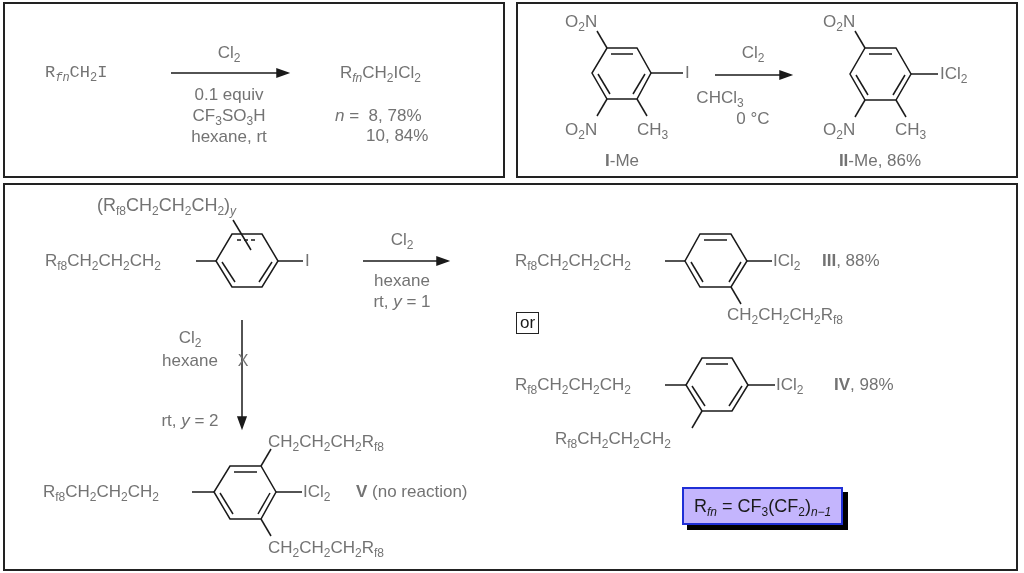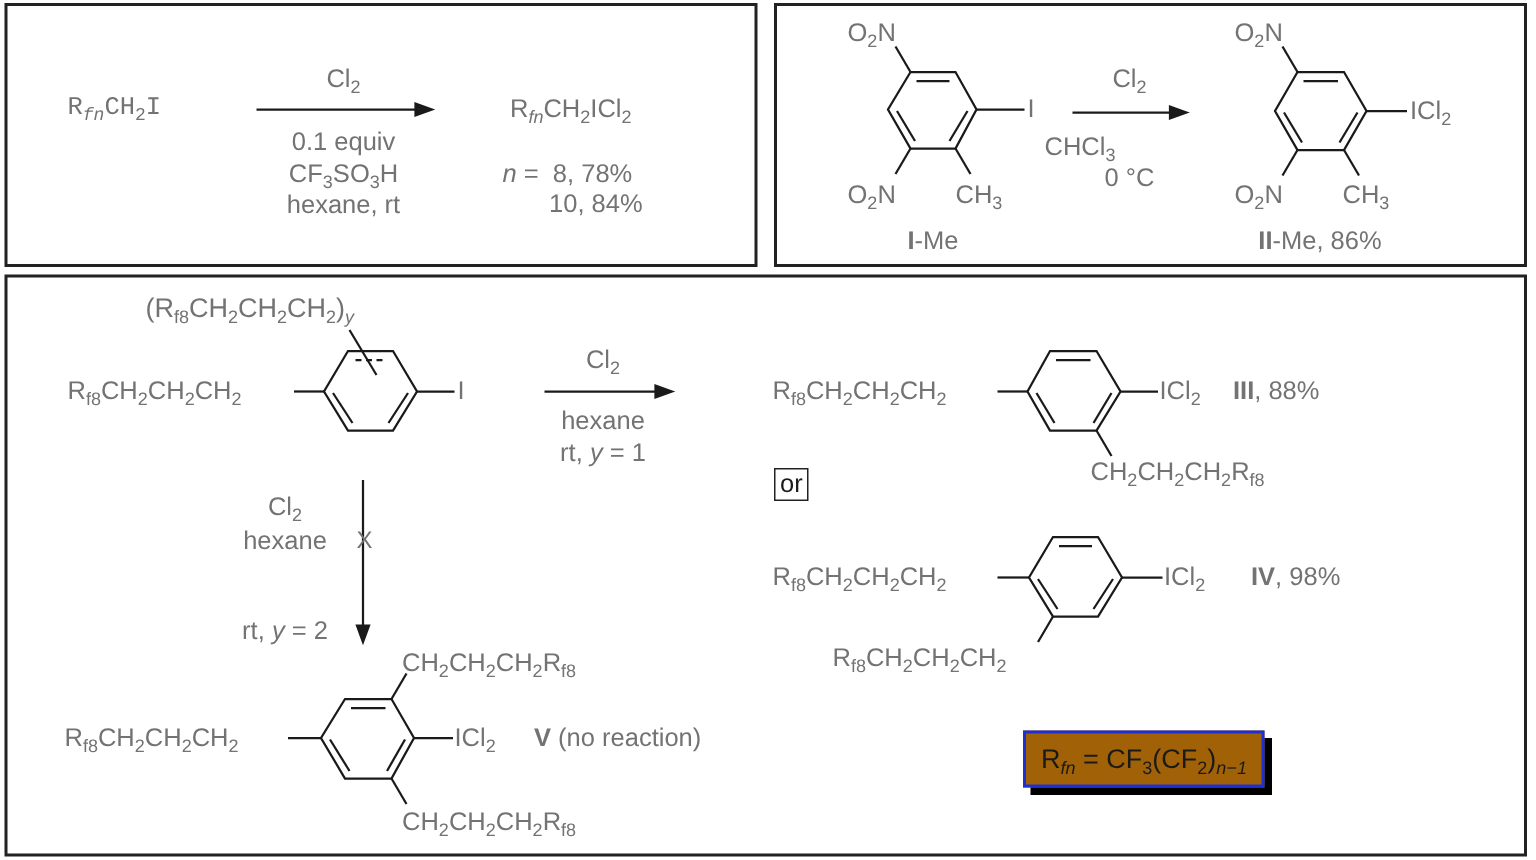--- a/index.html
+++ b/index.html
@@ -7,21 +7,21 @@
          font-family:"Liberation Sans", sans-serif; color:#1a1a1a; }
   .panel { position:absolute; border:2px solid #222; box-sizing:border-box; background:#fff; }
   .t { position:absolute; font-size:17px; line-height:20px; white-space:nowrap; color:#737373; }
   .t sub { font-size:12px; vertical-align:-4px; line-height:0; }
   .t i { font-style:italic; }
   .c { text-align:right; transform:translateX(-50%); }
   .b { font-weight:bold; }
   svg.lines { position:absolute; left:0; top:0; width:1024px; height:573px; pointer-events:none; }
   svg.lines line, svg.lines polyline, svg.lines polygon { stroke:#1a1a1a; stroke-width:1.5; fill:none; }
   .orbox { position:absolute; border:1px solid #222; padding:0 3px; font-size:17px; line-height:20px; }
-  .legend { position:absolute; border:2px solid #1f2fd6; background:#a16207; padding:6px 10px;
+  .legend { position:absolute; border:2px solid #1f2fd6; background:#c4b5fd; padding:6px 10px;
             box-shadow:5px 5px 0 #000; font-size:18px; line-height:22px; }
   .legend sub { font-size:12px; vertical-align:-4px; line-height:0; }
 </style>
 </head>
 <body>
 
 <div class="panel" style="left:3px;top:2px;width:502px;height:176px;"></div>
 <div class="panel" style="left:516px;top:2px;width:502px;height:176px;"></div>
 <div class="panel" style="left:3px;top:183px;width:1015px;height:388px;"></div>
 

